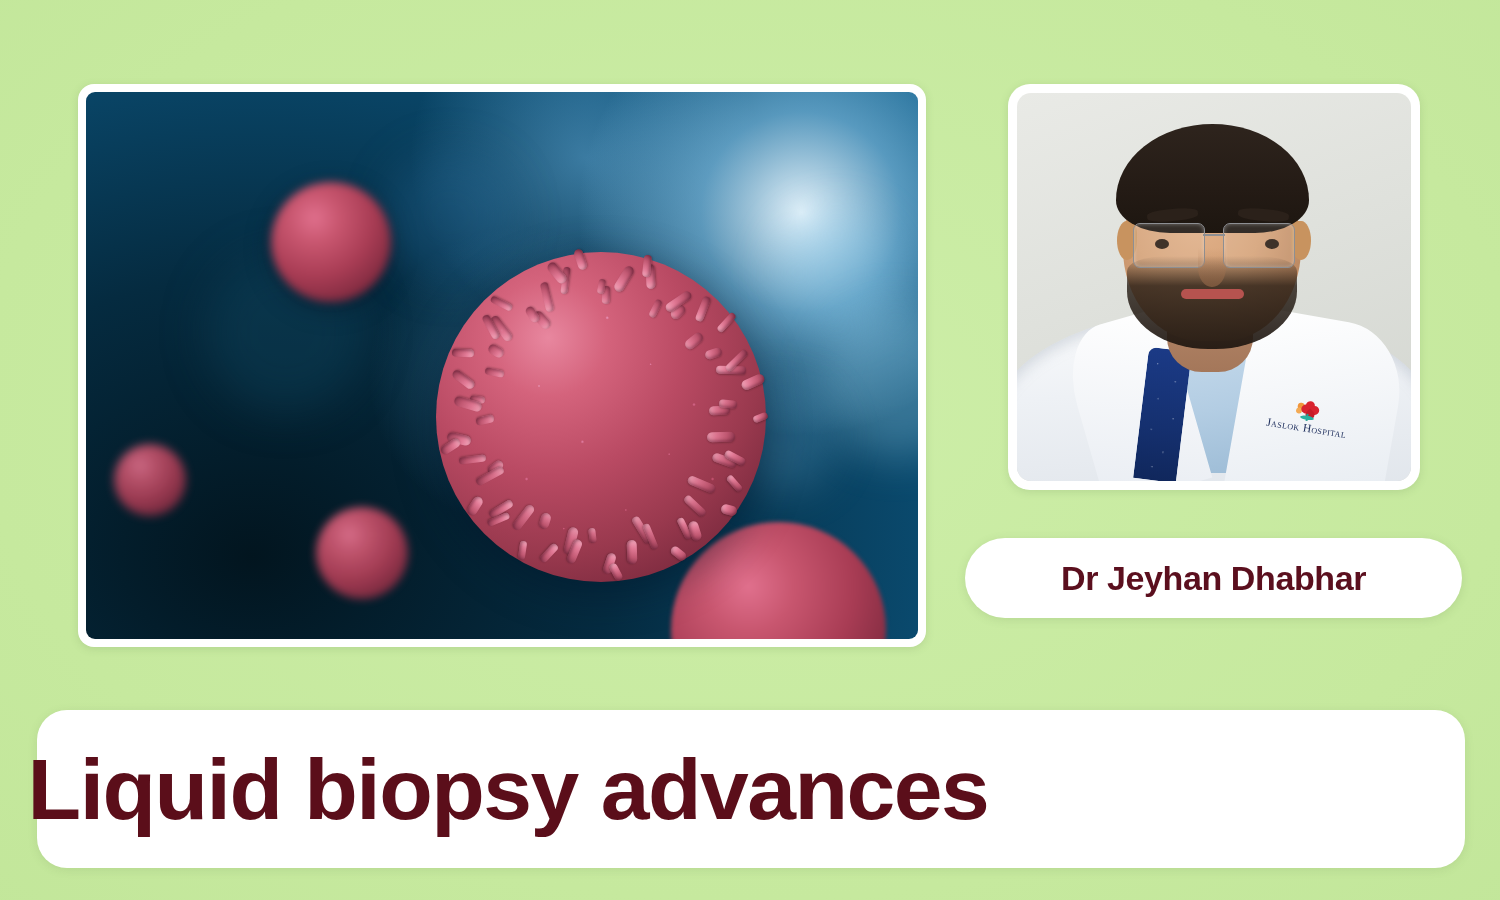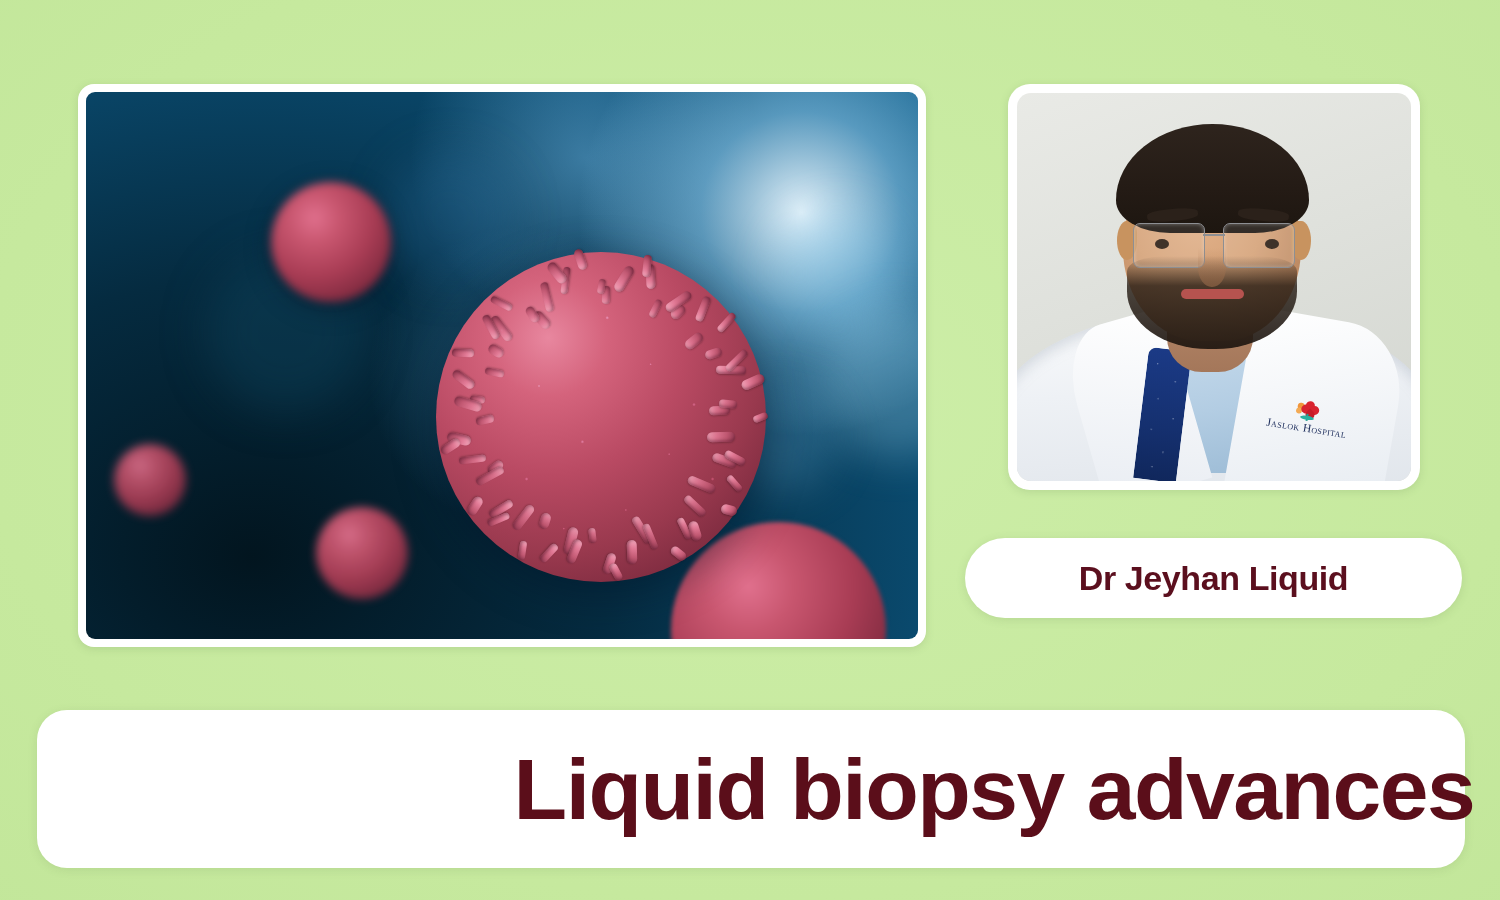--- a/index.html
+++ b/index.html
@@ -338,21 +338,21 @@
   .title-bar {
     position: absolute;
     left: 37px;
     top: 710px;
     width: 1428px;
     height: 158px;
     background: #ffffff;
     border-radius: 30px;
     display: flex;
     align-items: center;
-    justify-content: flex-end;
+    justify-content: flex-start;
     box-shadow: 0 2px 10px rgba(90,120,70,0.14);
   }
   .title-text {
     font-family: "Liberation Sans", sans-serif;
     font-weight: bold;
     font-size: 86px;
     line-height: 1;
     letter-spacing: -1.5px;
     color: #5b0e1a;
     white-space: nowrap;
@@ -496,20 +496,20 @@
           <span class="petal p4"></span>
           <span class="logo-stem"></span>
           <span class="logo-leaf"></span>
         </div>
         <div class="logo-text">Jaslok Hospital</div>
       </div>
     </div>
   </div>
 
   <div class="name-pill">
-    <span class="name-text">Dr Jeyhan Liquid</span>
+    <span class="name-text">Dr Jeyhan Dhabhar</span>
   </div>
 
   <div class="title-bar">
     <span class="title-text">Liquid biopsy advances</span>
   </div>
 
 </div>
 
 </body></html>

